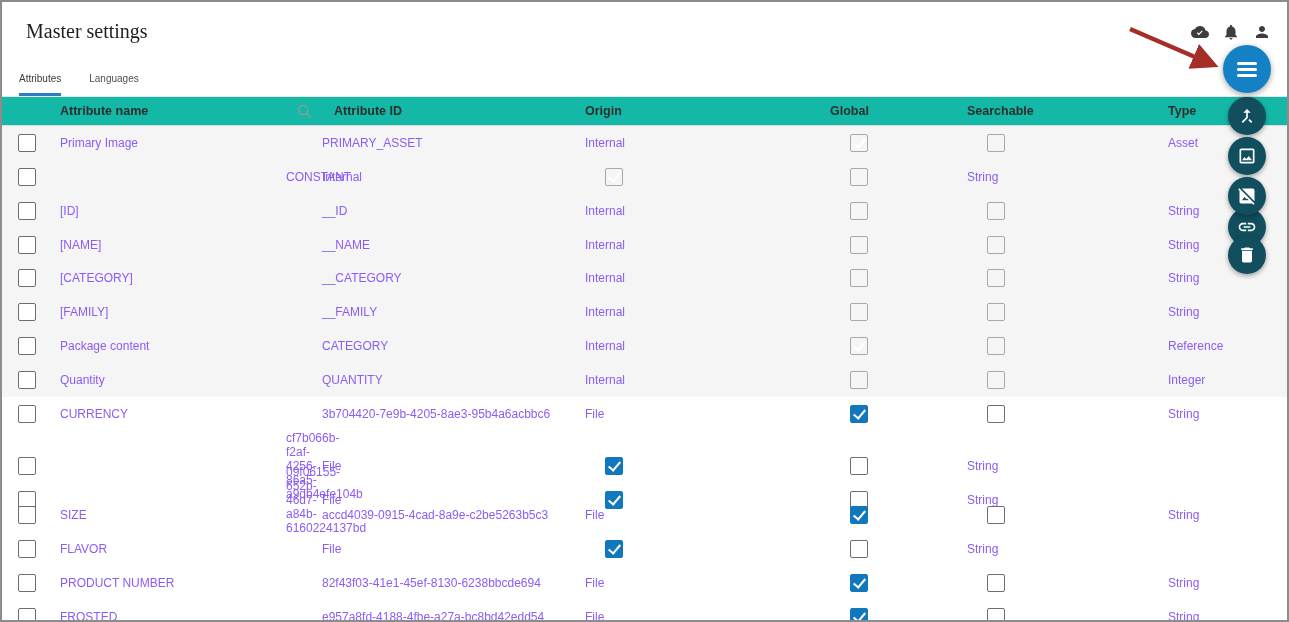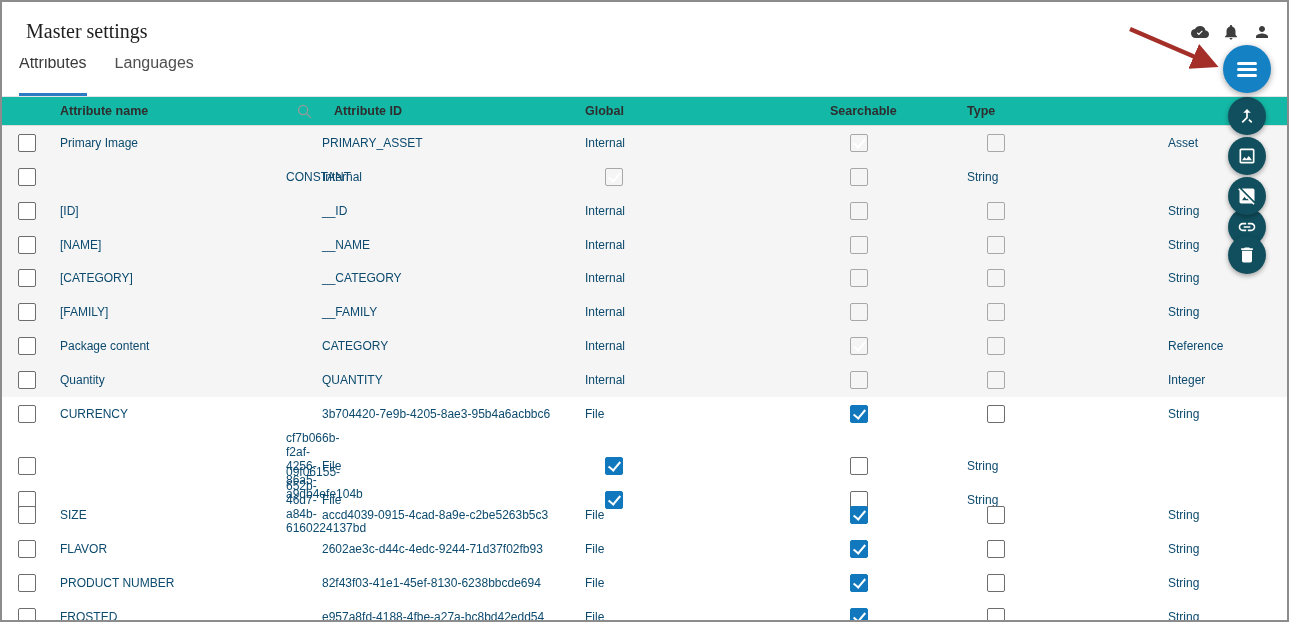--- a/index.html
+++ b/index.html
@@ -6,31 +6,31 @@
   .window{position:relative;width:1289px;height:622px;box-sizing:border-box;border:2px solid #8c8c8c;background:#fff;overflow:hidden;}
 
   
   .topbar{position:relative;height:48px;background:#fff;}
   .page-title{margin:8px;padding:10px 0 0 16px;font-family:"Liberation Serif","DejaVu Serif",serif;font-size:20px;font-weight:500;color:#1f1f1f;}
   .topbar-icons{position:absolute;top:13px;right:16px;display:flex;gap:13px;color:#3d3d3d;}
   .topbar-icons svg{width:18px;height:18px;display:block;cursor:pointer;}
 
   
   .tabs{display:flex;gap:28px;padding:0 0 0 17px;height:38px;align-items:flex-end;background:#fff;}
-  .tab{font-size:16px;color:#4f4f4f;padding-bottom:21px;border-bottom:3px solid transparent;cursor:pointer;}
+  .tab{font-size:10px;color:#4f4f4f;padding-bottom:9px;border-bottom:3px solid transparent;cursor:pointer;}
   .tab.active{border-bottom-color:#2b7cc2;color:#3a3a3a;}
 
   
   .grid{display:grid;grid-template-columns:50px 234px 36px 263px 245px 137px 201px 1fr;align-items:center;}
   .thead{height:28px;background:#14b8a6;border-top:1px solid #e5e5e5;border-bottom:1px solid #dcdcdc;font-size:12.5px;font-weight:700;color:#2e2e2e;}
   .thead .h-name{padding-left:8px;}
   .thead .h-id{padding-left:12px;}
   .search-cell{display:flex;justify-content:center;align-items:center;}
   .search-cell svg{width:17px;height:17px;stroke:#9a9a9a;cursor:pointer;}
-  .row{height:33.87px;font-size:12px;color:#0c4a6e;background:#fff;}
+  .row{height:33.87px;font-size:12px;color:#8b5cf6;background:#fff;}
   .row.internal{background:#f5f5f5;}
   .cell-name{padding-left:8px;}
   .cell-check{display:flex;justify-content:center;}
   .cell-flag{padding-left:20px;}
 
   
   .cb{width:18px;height:18px;box-sizing:border-box;border:1px solid #6d6d6d;border-radius:2px;background:#fff;position:relative;cursor:pointer;}
   .row.internal .cb-flag{border-color:#a8a8a8;background:transparent;}
   .cb.checked-disabled{background:#9e9e9e;border-color:#9e9e9e;}
   .cb.checked-active{background:#1178be;border-color:#1178be;}
@@ -79,20 +79,21 @@
   <div class="grid thead">
     <div></div>
     <div class="h-name">Attribute name</div>
     <div class="search-cell">
       <svg viewBox="0 0 24 24" fill="none" stroke-width="1.8">
         <circle cx="10" cy="10" r="6.5"></circle>
           <line x1="15" y1="15" x2="21" y2="21"></line>
       </svg>
     </div>
     <div class="h-id">Attribute ID</div>
+    <div>Origin</div>
     <div>Global</div>
     <div>Searchable</div>
     <div>Type</div>
   </div>
 
   <div id="rows">
       <div class="grid row internal">
       <div class="cell-check">
           <div class="cb cb-select"></div>
         </div>
@@ -280,21 +281,20 @@
           <div class="cb cb-flag"></div>
         </div>
       <div>String</div>
     </div>
       <div class="grid row">
       <div class="cell-check">
           <div class="cb cb-select"></div>
         </div>
       <div class="cell-name">FLAVOR</div>
       <div></div>
-      <div>2602ae3c-d44c-4edc-9244-71d37f02fb93</div>
       <div>File</div>
       <div class="cell-flag">
           <div class="cb cb-flag checked-active"></div>
         </div>
       <div class="cell-flag">
           <div class="cb cb-flag"></div>
         </div>
       <div>String</div>
     </div>
       <div class="grid row">

